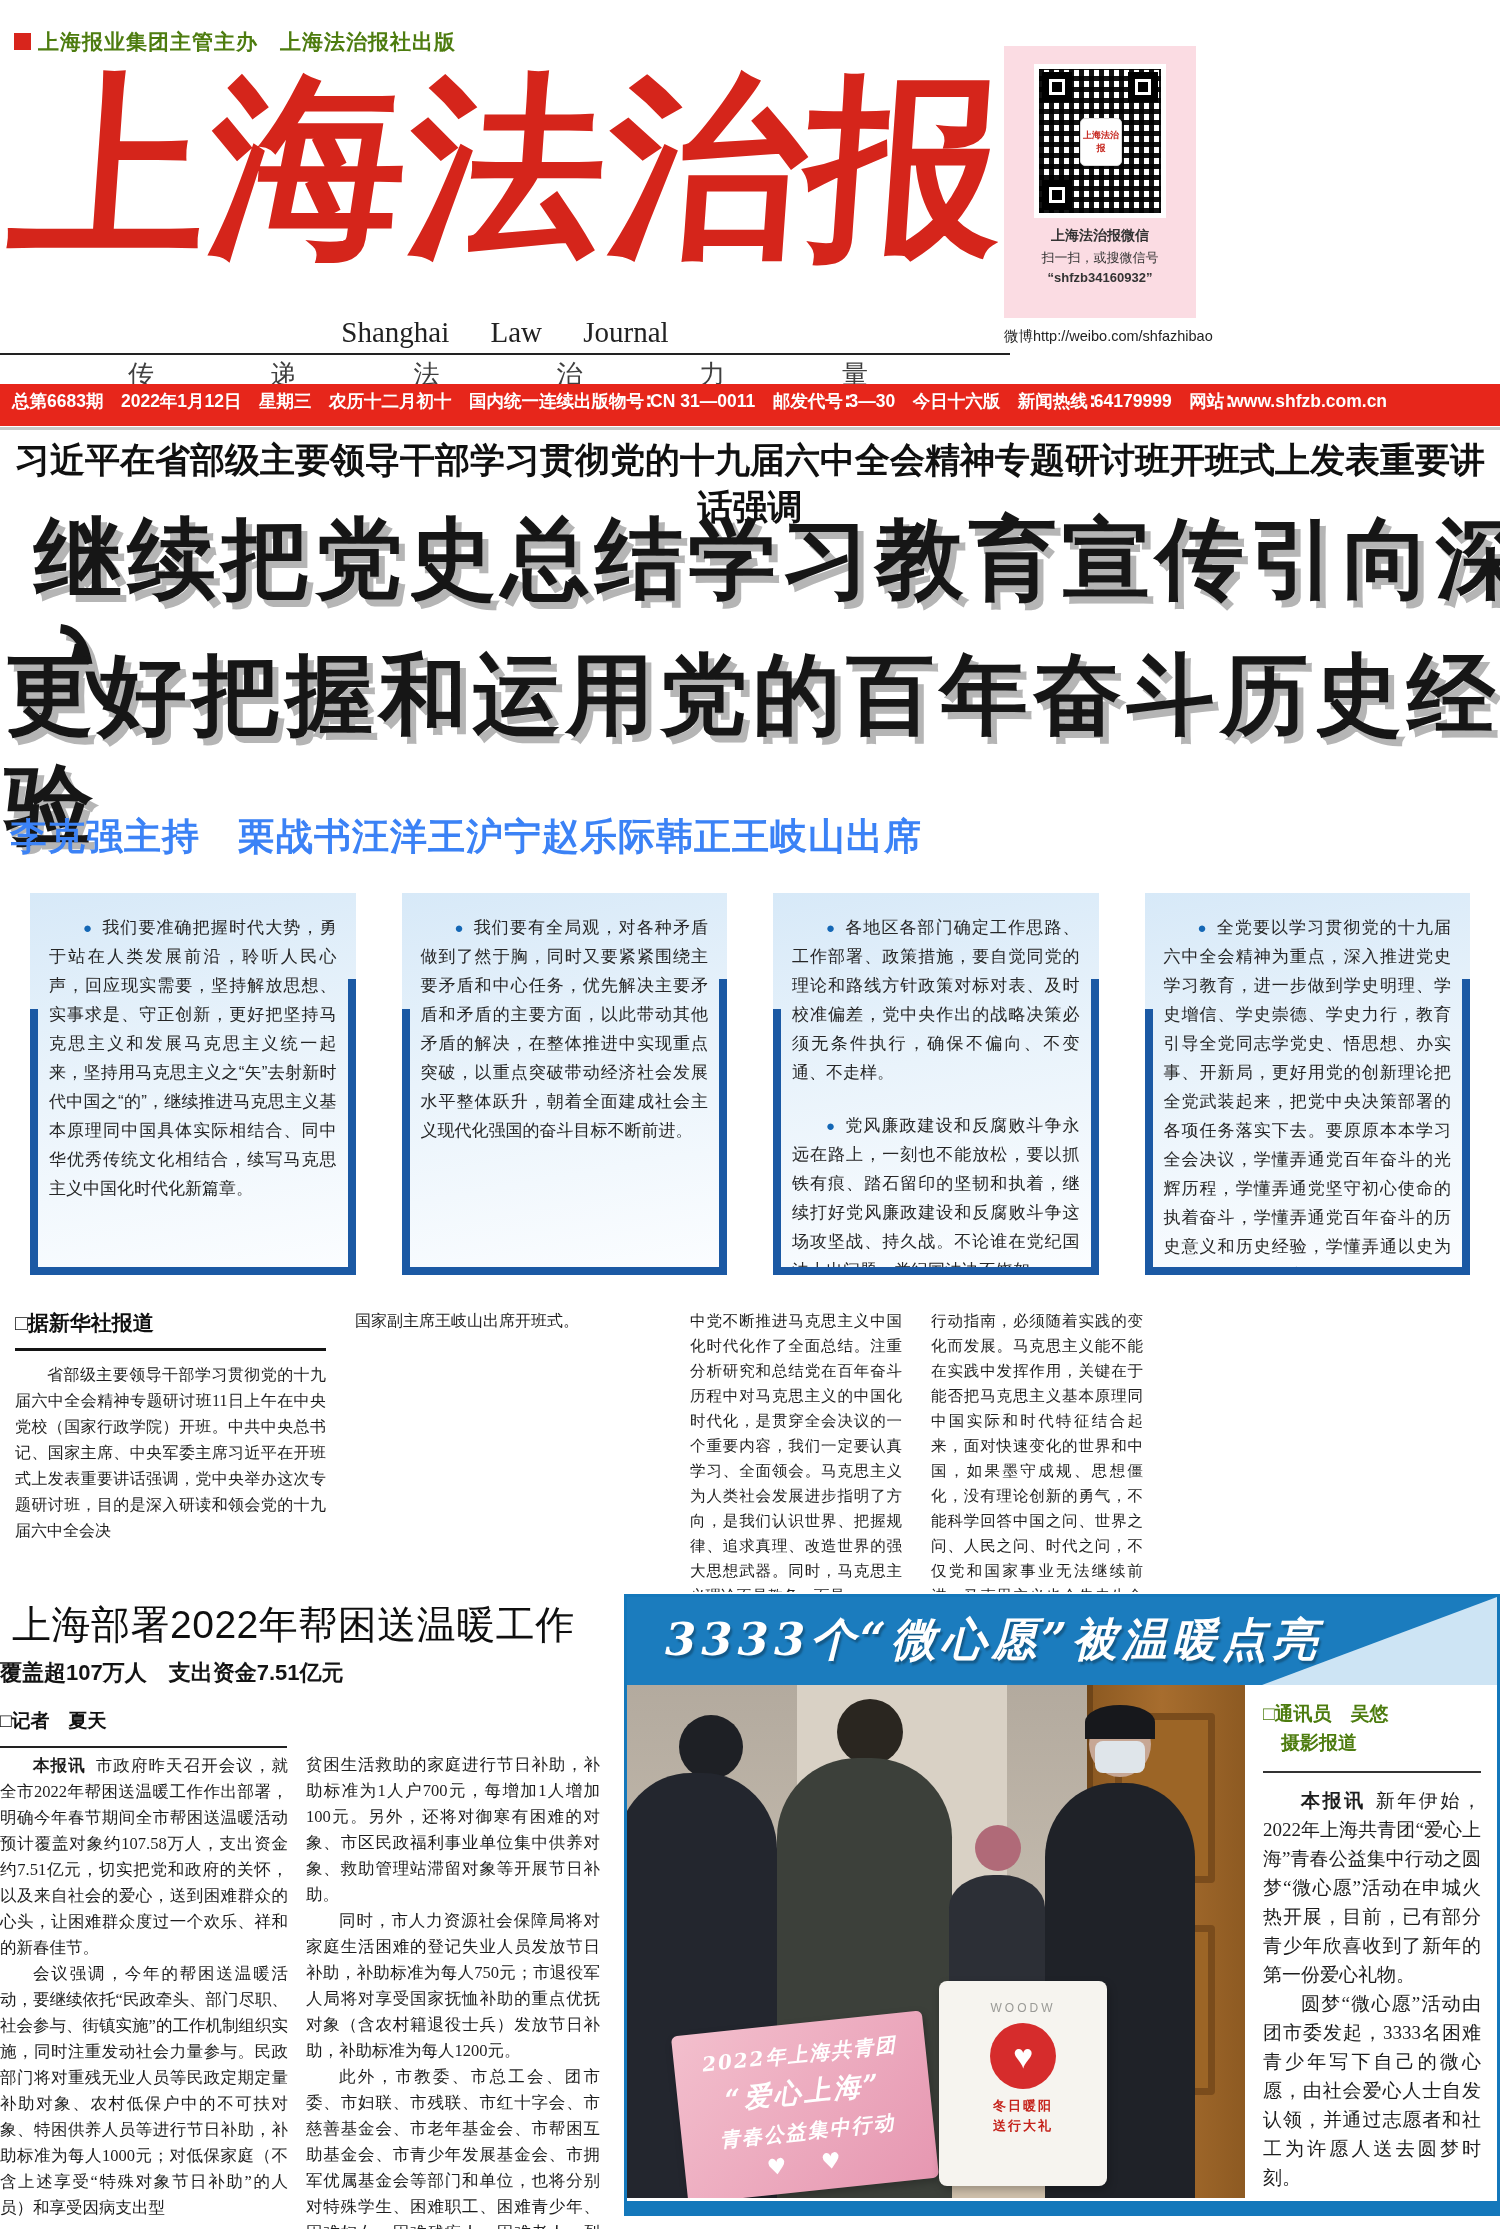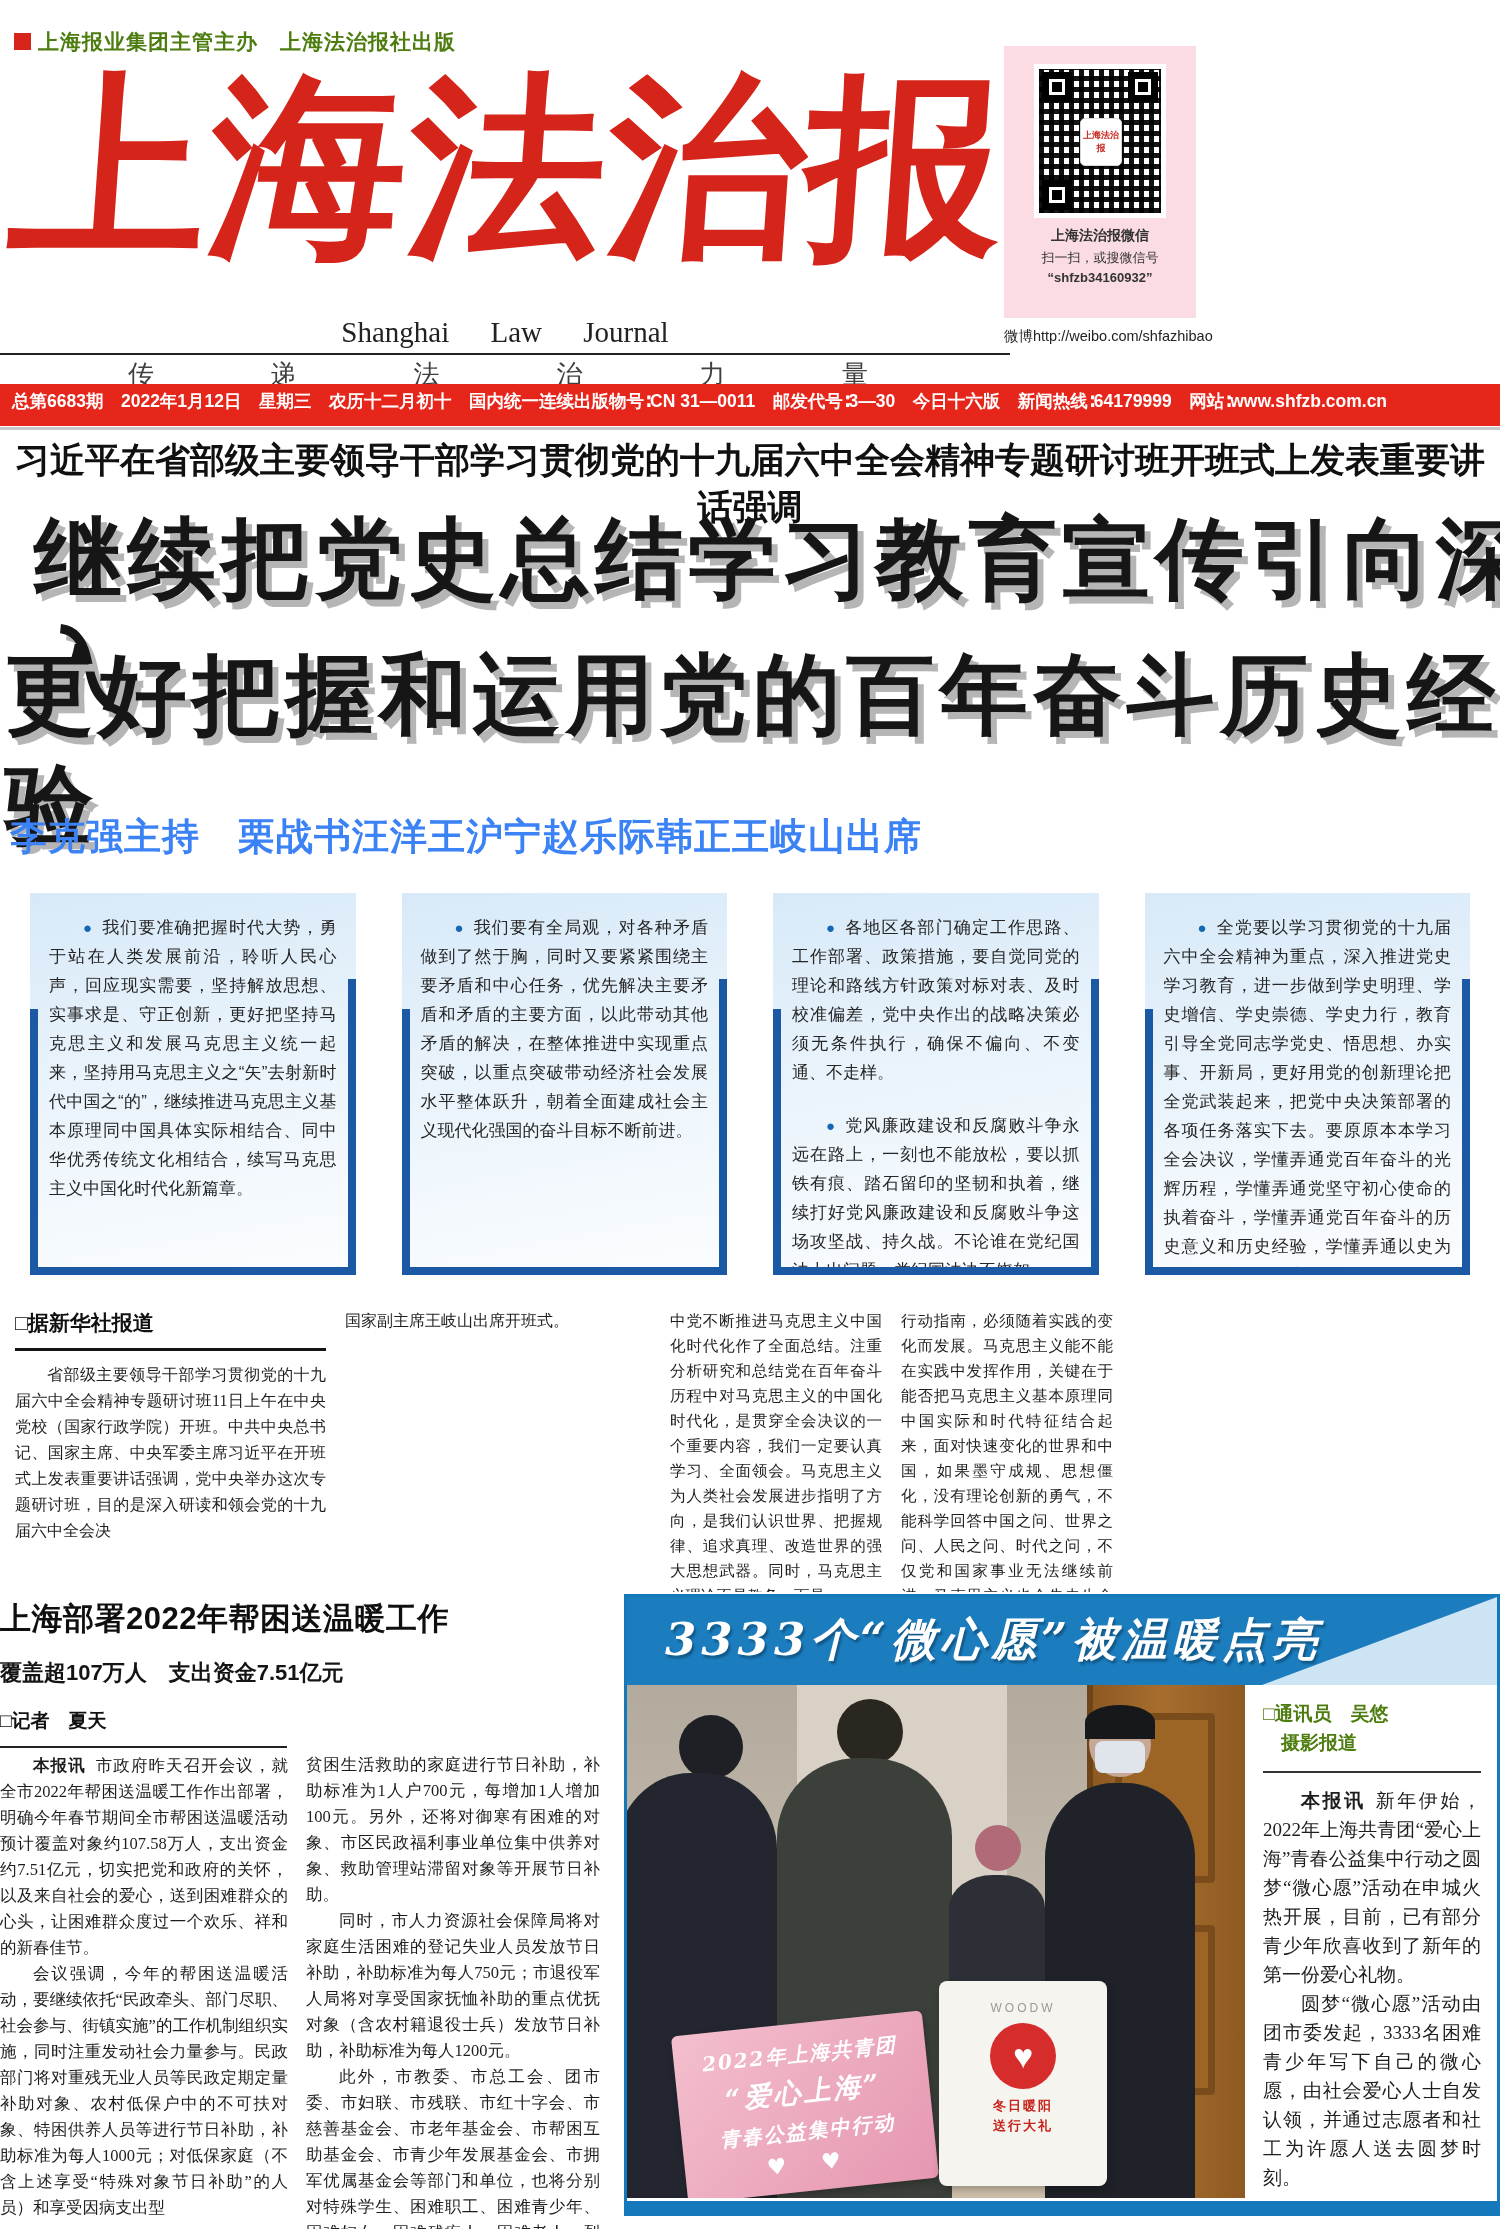--- a/index.html
+++ b/index.html
@@ -63,32 +63,32 @@
     background:linear-gradient(170deg,#d7e9f8 0%, #e9f3fb 45%, #fbfdff 100%);
     border-bottom:8px solid #1b59a4;
     font-size:17px; line-height:29px; color:#262626; text-align:justify; font-weight:500; }
   .qbox::before { content:""; position:absolute; left:0; top:31%; bottom:0; width:8px; background:#1b59a4; }
   .qbox::after  { content:""; position:absolute; right:0; top:23%; bottom:0; width:8px; background:#1b59a4; }
   .qbox p { text-indent:2em; margin-bottom:24px; }
   .qbox p:last-child { margin-bottom:0; }
   .blt { color:#1467b5; font-size:15px; margin-right:9px; }
 
   
-  .xinhua { left:15px; top:1308px; width:1470px; height:284px; display:flex; gap:19px;
+  .xinhua { left:15px; top:1308px; width:1470px; height:284px; display:flex; gap:29px;
     font-family:"Liberation Serif", serif; overflow:hidden; }
   .xh-col { font-size:16px; line-height:26px; text-align:justify; color:#1f1f1f; overflow:hidden; }
   .xc1 { width:311px; } .xc2 { width:311px; } .xc3 { width:306px; }
   .xc4 { width:212px; } .xc5 { width:212px; }
   .xc4, .xc5 { font-size:15.5px; line-height:25px; }
   .xh-head { font-family:"Liberation Sans", sans-serif; font-size:21px; font-weight:700; color:#111;
     border-bottom:3px solid #141414; padding:2px 0 12px; margin-bottom:11px; }
   .indent { text-indent:2em; }
 
   
-  .warmth-headline { left:0; top:1598px; font-size:31px; font-weight:700; color:#0f0f0f; letter-spacing:0.5px; }
+  .warmth-headline { left:12px; top:1598px; font-size:39px; font-weight:400; color:#0f0f0f; letter-spacing:0.5px; }
   .warmth-subhead  { left:0; top:1658px; font-size:22px; font-weight:700; color:#141414; }
   .warmth-byline { left:0; top:1708px; width:287px; font-size:19px; font-weight:700; color:#111;
     border-bottom:2.5px solid #222; padding-bottom:12px; }
   .warmth-cols { left:0; top:1752px; width:600px; height:477px; display:flex; gap:18px;
     font-family:"Liberation Serif", serif; overflow:hidden; }
   .w-col { font-size:16.5px; line-height:26px; text-align:justify; color:#1d1d1d; overflow:hidden; }
   .wc1 { width:288px; } .wc2 { width:294px; }
   .lead-label { font-weight:700; font-family:"Liberation Sans", sans-serif; margin-right:10px; }
 
   

